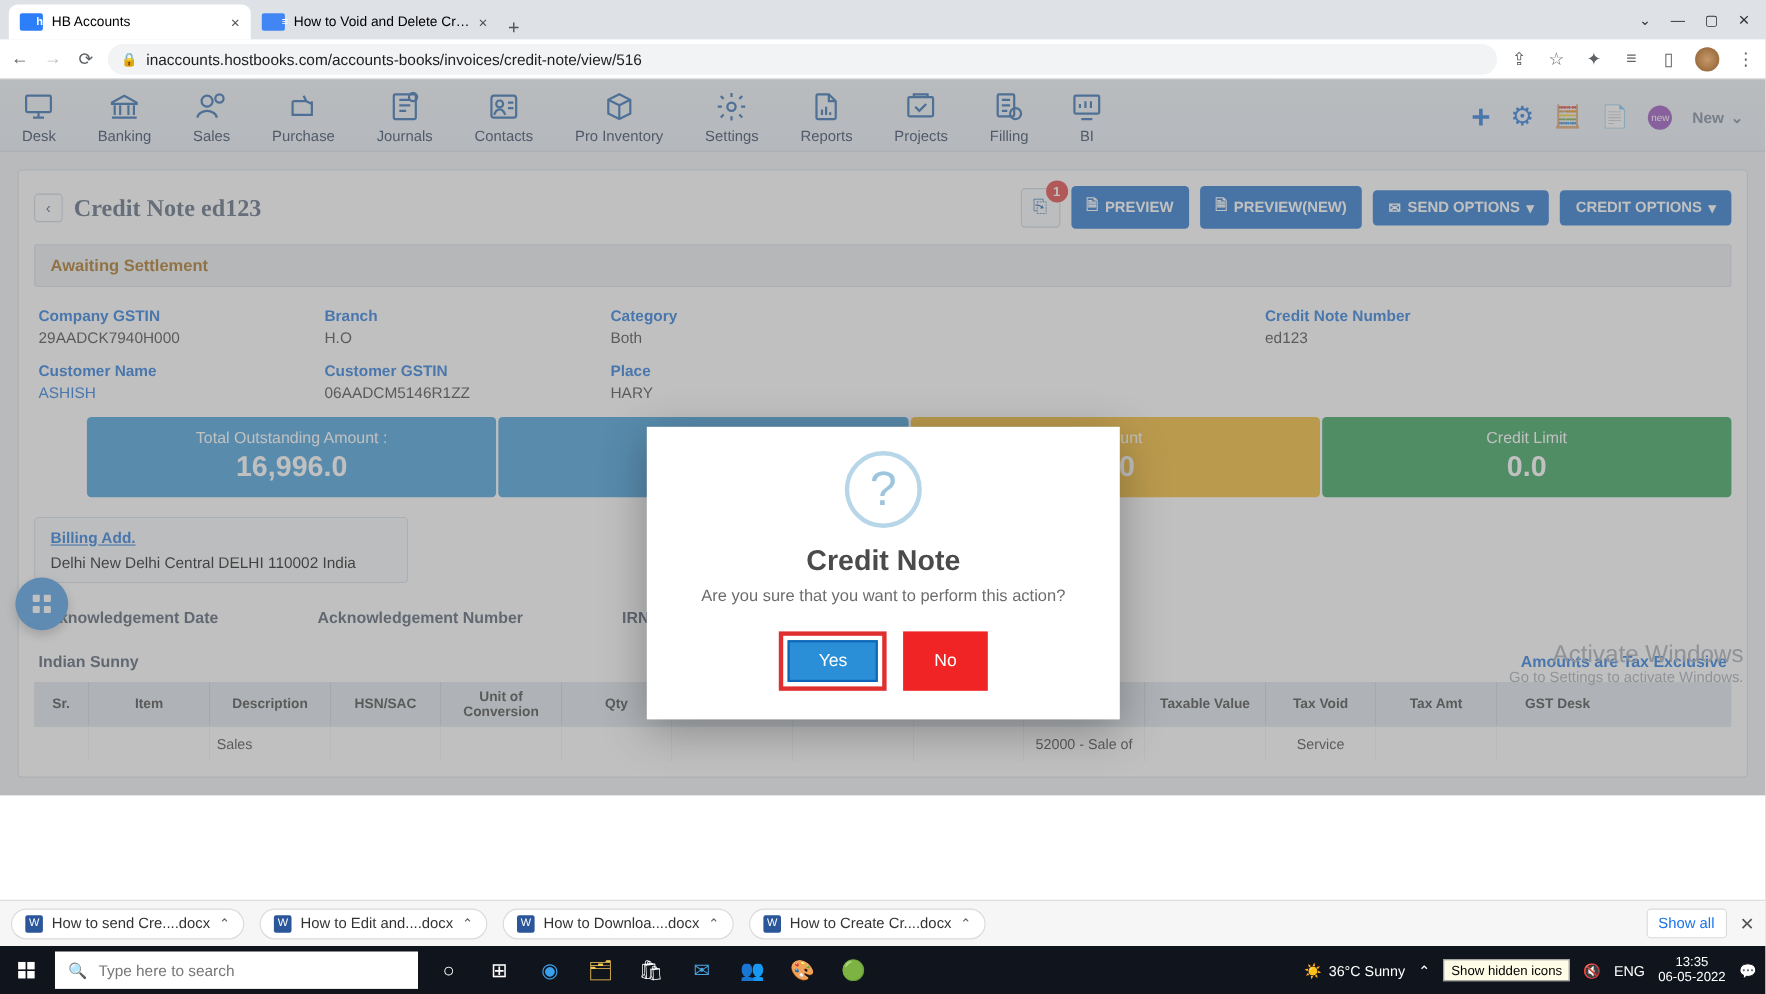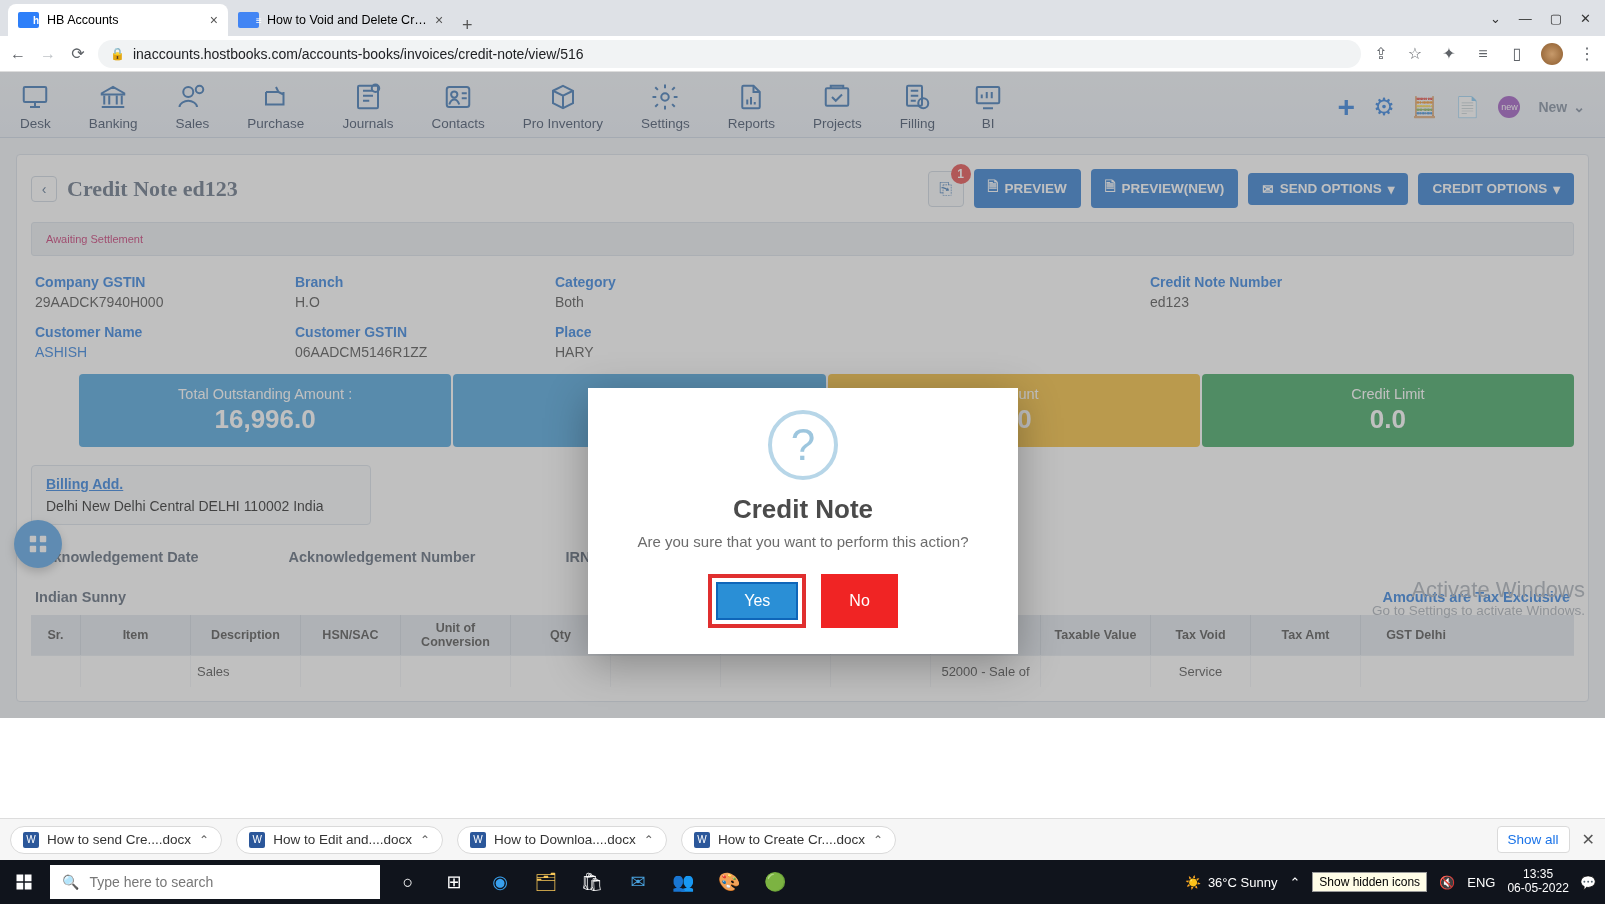--- a/index.html
+++ b/index.html
@@ -42,21 +42,21 @@
 .page-body { padding: 16px; background:#eef2f6; }
 .card { background:#fff; border:1px solid #d5dde6; border-radius:4px; padding: 0 14px 14px; }
 .page-head { display:flex; align-items:center; padding: 14px 0; gap:10px; }
 .back-arrow { width:26px; height:26px; border:1px solid #c6d0dc; border-radius:4px; display:flex; align-items:center; justify-content:center; font-size:14px; color:#3a597c; }
 .page-title { font-size:22px; color:#4a5a70; font-weight:bold; font-family: Georgia, serif; }
 .head-right { margin-left:auto; display:flex; align-items:center; gap:10px; }
 .icon-btn-box { width:36px; height:36px; border:1px solid #c6d0dc; border-radius:4px; background:#f7f9fb; display:flex; align-items:center; justify-content:center; position:relative; }
 .btn-primary { background:#0e66c9; color:#fff; border:none; border-radius:4px; padding: 8px 14px; font-size:13.5px; font-weight:bold; display:flex; align-items:center; gap:6px; }
 .badge-red { position:absolute; top:-8px; right:-8px; background:#e02f2f; color:#fff; width:20px; height:20px; border-radius:50%; font-size:12px; display:flex; align-items:center; justify-content:center; font-weight:bold; }
 
-.status-bar { background:#e9edf1; border:1px solid #d5dde6; border-radius:3px; padding: 10px 14px; font-size:11px; color:#be185d; font-weight:400; margin-bottom: 18px; }
+.status-bar { background:#e9edf1; border:1px solid #d5dde6; border-radius:3px; padding: 10px 14px; font-size:15px; color:#a16207; font-weight:700; margin-bottom: 18px; }
 
 .info-grid { display:flex; gap: 40px; margin-bottom: 14px; flex-wrap:wrap; padding: 0 4px; }
 .info-col { min-width: 220px; }
 .info-label { color:#0f6bd8; font-size:14px; font-weight:600; }
 .info-value { color:#333; font-size:14px; margin-top:4px; }
 .info-link { color:#0f6bd8; }
 
 .amount-row { display:flex; gap: 2px; margin: 10px 0 18px; padding-left: 48px; }
 .amount-tile { flex:1; border-radius:4px; color:#fff; text-align:center; padding: 12px 8px; }
 .amount-tile .lbl { font-size:14.5px; }
@@ -356,21 +356,21 @@
         <div class="col-hsn">HSN/SAC</div>
         <div class="col-uoc">Unit of Conversion</div>
         <div class="col-qty">Qty</div>
         <div class="col-qa">Qty Allocate</div>
         <div class="col-uom">Unit of Measurement</div>
         <div class="col-upr">Unit Price/Rate</div>
         <div class="col-acc">Account</div>
         <div class="col-tv">Taxable Value</div>
         <div class="col-tr">Tax Void</div>
         <div class="col-ta">Tax Amt</div>
-        <div class="col-gst" style="border-right:none">GST Delhi</div>
+        <div class="col-gst" style="border-right:none">GST Desk</div>
       </div>
       <div class="table-row">
         <div class="col-sr"></div>
           <div class="col-item"></div>
         <div class="col-desc" style="justify-content:flex-start">Sales</div>
         <div class="col-hsn"></div>
           <div class="col-uoc"></div>
           <div class="col-qty"></div>
           <div class="col-qa"></div>
           <div class="col-uom"></div>

